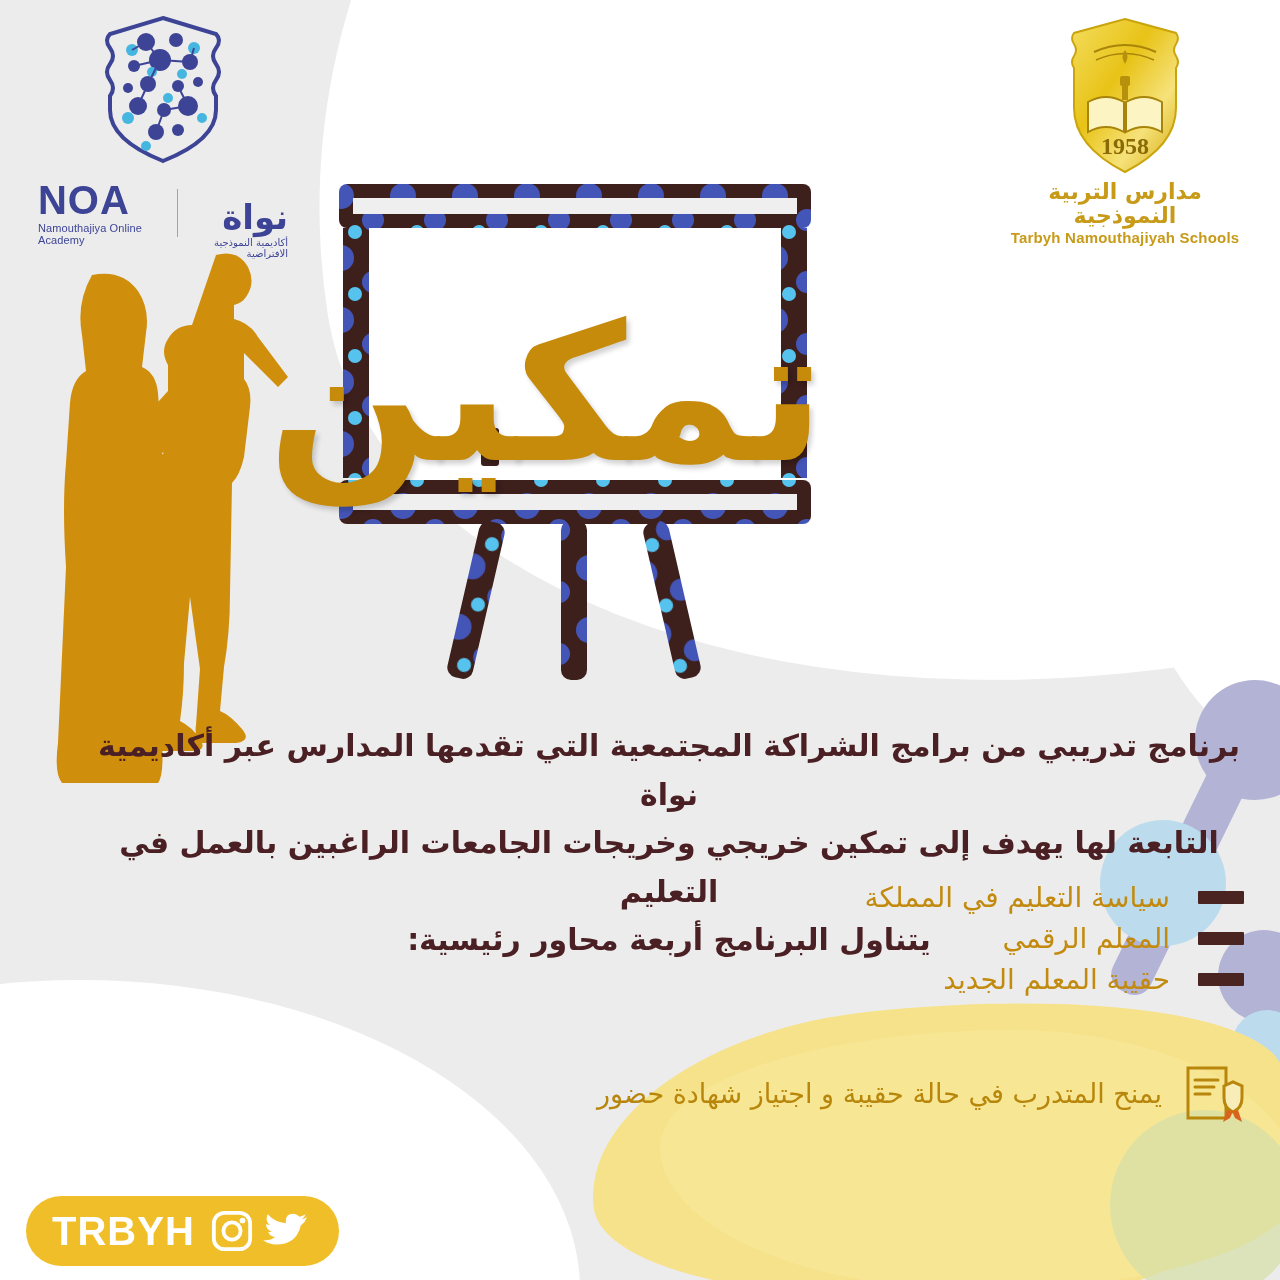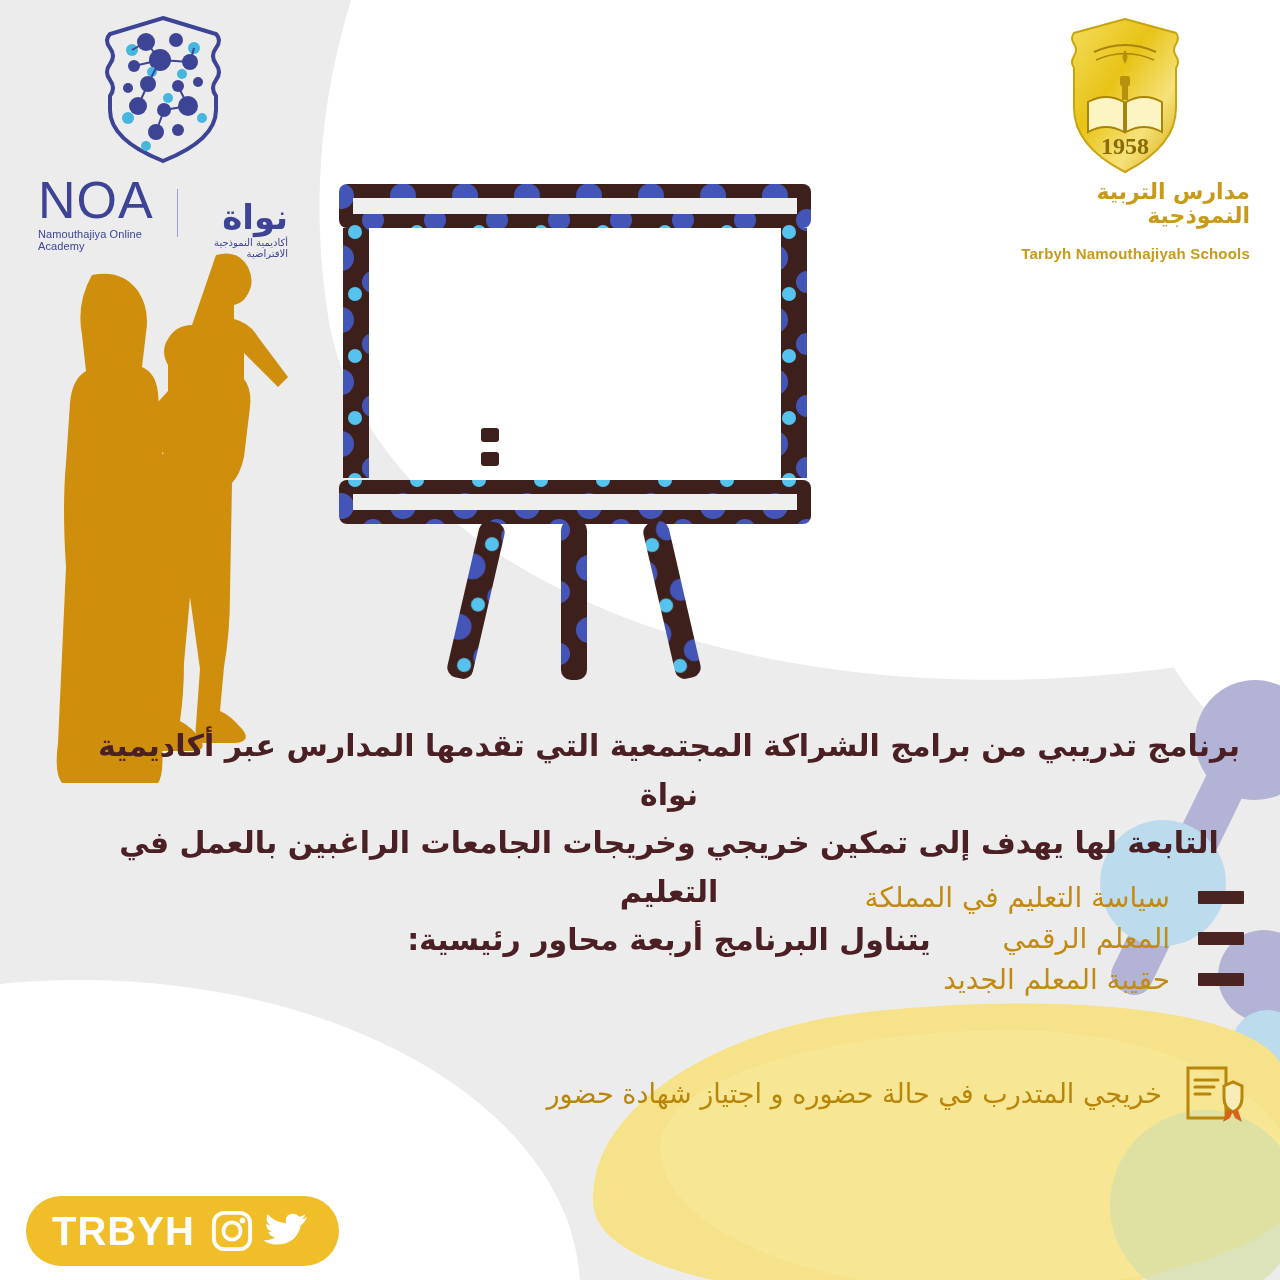--- a/index.html
+++ b/index.html
@@ -61,43 +61,43 @@
     position:absolute;left:1110px;top:1110px;width:190px;height:190px;
     background:#d7dfa8;border-radius:50%;opacity:.75;
   }
 
   
   .noa{position:absolute;left:38px;top:14px;width:250px;text-align:center;}
   .noa-shield{width:130px;height:150px;margin:0 auto;display:block;}
   .noa-words{display:flex;align-items:center;justify-content:center;gap:10px;margin-top:4px;}
   .noa-en{text-align:left;}
   .noa-en .big{
-    font-family:"Liberation Sans",sans-serif;font-weight:400;
-    font-size:52px;color:#3d4496;line-height:1;letter-spacing:1px;
+    font-family:"Liberation Sans",sans-serif;font-weight:700;
+    font-size:40px;color:#3d4496;line-height:1;letter-spacing:1px;
   }
   .noa-en .small{
     font-family:"Liberation Sans",sans-serif;font-size:11px;
     color:#3d4496;margin-top:2px;letter-spacing:.1px;
   }
   .noa-div{width:2px;height:48px;background:#9aa0cf;}
   .noa-ar{text-align:right;}
   .noa-ar .big{
     font-size:34px;color:#3d4496;line-height:1.05;font-weight:700;margin-top:32px;
   }
   .noa-ar .small{font-size:10px;color:#3d4496;margin-top:1px;}
 
   
-  .tarbyh{position:absolute;right:30px;top:16px;width:250px;}
+  .tarbyh{position:absolute;right:30px;top:16px;width:250px;text-align:center;}
   .tarbyh-shield{width:118px;height:160px;margin:0 auto;display:block;}
   .tarbyh-ar{
     font-size:22px;color:#C79A18;font-weight:700;margin-top:4px;line-height:1.1;
   }
   .tarbyh-en{
     font-family:"Liberation Sans",sans-serif;font-size:15px;color:#C79A18;
-    font-weight:700;margin-top:17px;letter-spacing:.2px;
+    font-weight:700;margin-top:1px;letter-spacing:.2px;
   }
 
   
   .figures{position:absolute;left:0px;top:235px;width:330px;height:560px;}
   .figures svg{width:100%;height:100%;display:block;}
 
   
   .easel{position:absolute;left:325px;top:180px;width:500px;height:500px;}
   .easel svg{width:100%;height:100%;display:block;}
   .easel-title{
@@ -282,20 +282,21 @@
           <rect x="236" y="340" width="26" height="160" rx="10" fill="url(#dots)"></rect>
           <rect x="334" y="340" width="26" height="160" rx="10" fill="url(#dots)" transform="rotate(-13 347 420)"></rect>
         </g>
         <g fill="#3d1f1c">
           <rect x="156" y="248" width="18" height="14" rx="3"></rect>
           <rect x="156" y="272" width="18" height="14" rx="3"></rect>
         </g>
       </g>
     </svg>
   </div>
+  <div class="easel-title">تمكين</div>
 
   <div class="desc">
     <span class="line">برنامج تدريبي من برامج الشراكة المجتمعية التي تقدمها المدارس عبر أكاديمية نواة</span>
     <span class="line">التابعة لها يهدف إلى تمكين خريجي وخريجات الجامعات الراغبين بالعمل في التعليم</span>
     <span class="line">يتناول البرنامج أربعة محاور رئيسية:</span>
   </div>
 
   <div class="bullets">
     <div class="bullet">
       <span class="dash"></span>
@@ -319,21 +320,21 @@
           <g stroke="#B8860B" stroke-width="3" stroke-linecap="round">
             <path d="M15 18 H38"></path>
               <path d="M15 25 H34"></path>
               <path d="M15 32 H30"></path>
           </g>
           <path d="M44 24 l9 -4 l9 4 v12 q0 10 -9 14 q-9 -4 -9 -14z" fill="#f8ecb8" stroke="#B8860B" stroke-width="3"></path>
           <path d="M47 48 l-4 12 l7 -4 l3 -7z" fill="#d9631e"></path>
           <path d="M58 48 l4 12 l-7 -4 l-3 -7z" fill="#d9631e"></path>
         </svg>
       </span>
-      <span class="info-text">خريجي المتدرب في حالة حضوره و اجتياز شهادة حضور</span>
+      <span class="info-text">يمنح المتدرب في حالة حقيبة و اجتياز شهادة حضور</span>
     </div>
   </div>
 
   <div class="social">
     <svg width="46" height="40" viewBox="0 0 48 40">
       <path d="M46 5.4 q-2.6 1.8 -5.6 2.4 q3.2 -2 4 -5.2 q-3 1.8 -6.2 2.4 Q35.4 2 31.4 2 q-7.6 0 -7.6 7.6 q0 1.2 .2 2.2 Q12.6 11.2 5 2.6 q-1.2 2 -1.2 4.4 q0 4.6 3.6 6.8 q-2.2 0 -4.2 -1.2 v.2 q0 6.4 6.2 7.8 q-1.2 .4 -2.4 .4 q-.8 0 -1.6 -.2 q1.6 5.2 7.2 5.4 q-4.4 3.4 -10 3.4 q-1.8 0 -2.6 -.2 Q5.6 34 14 34 q19.8 0 25 -18 q0 -1 .2 -1.6 q2.4 -1.8 4.4 -4.2 z" fill="#ffffff"></path>
     </svg>
     <svg width="42" height="42" viewBox="0 0 44 44">
       <rect x="3" y="3" width="38" height="38" rx="11" fill="none" stroke="#ffffff" stroke-width="4"></rect>
       <circle cx="22" cy="22" r="9" fill="none" stroke="#ffffff" stroke-width="4"></circle>

